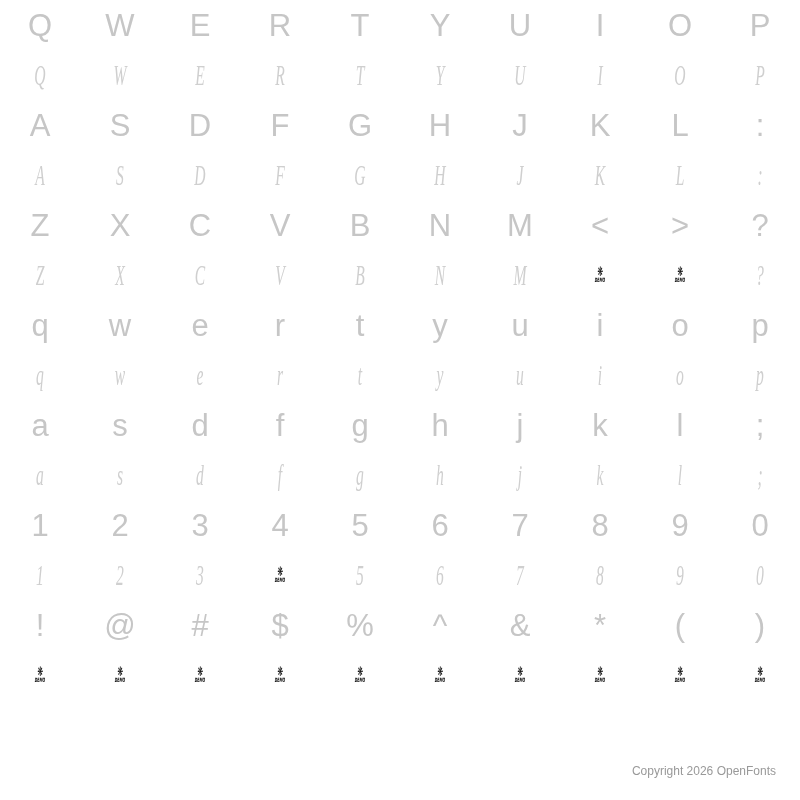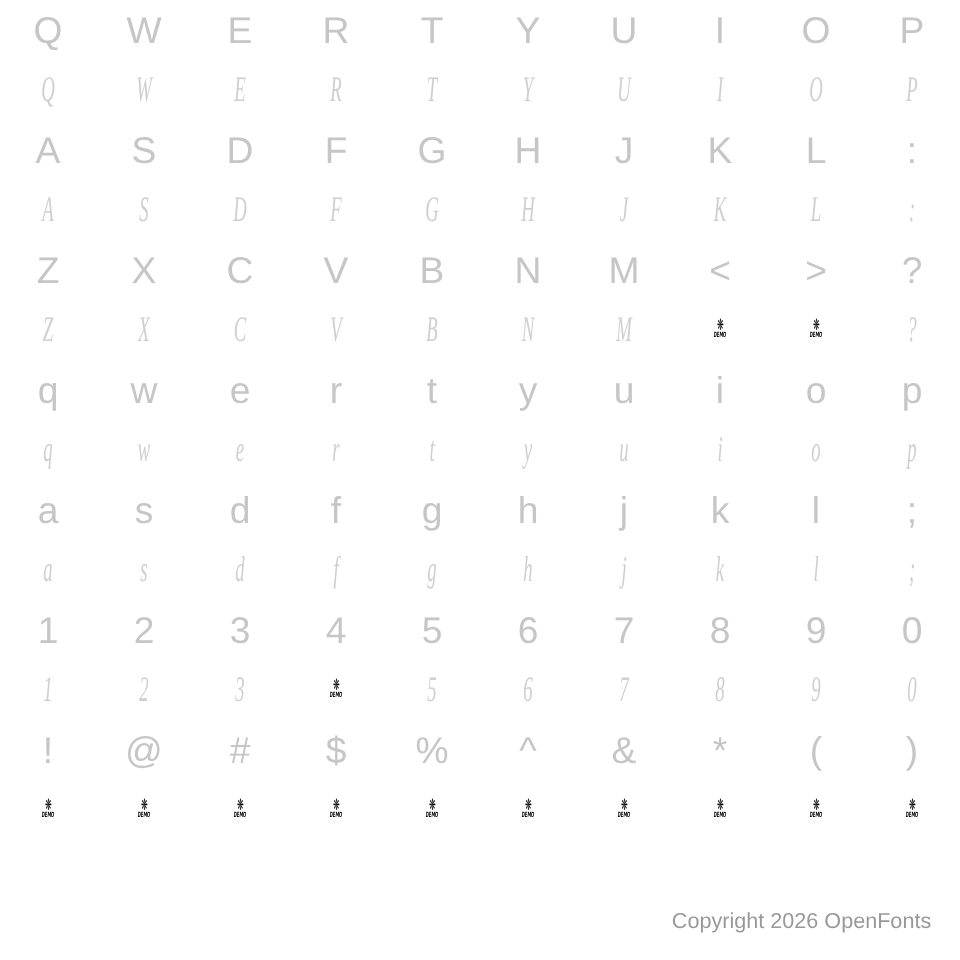--- a/index.html
+++ b/index.html
@@ -75,21 +75,21 @@
     color: #000;
     font-weight: bold;
     letter-spacing: 0px;
     font-family: "DejaVu Sans", sans-serif;
     line-height: 7px;
   }
   .copyright {
     position: absolute;
     right: 24px;
     bottom: 22px;
-    font-size: 18px;
+    font-size: 12px;
     color: #999999;
     font-family: "Liberation Sans", sans-serif;
   }
 </style>
 </head>
 <body>
 
 <div id="sheet">
   <div id="glyph-grid">
       <div class="grid row-upright" style="top: 0px;">

